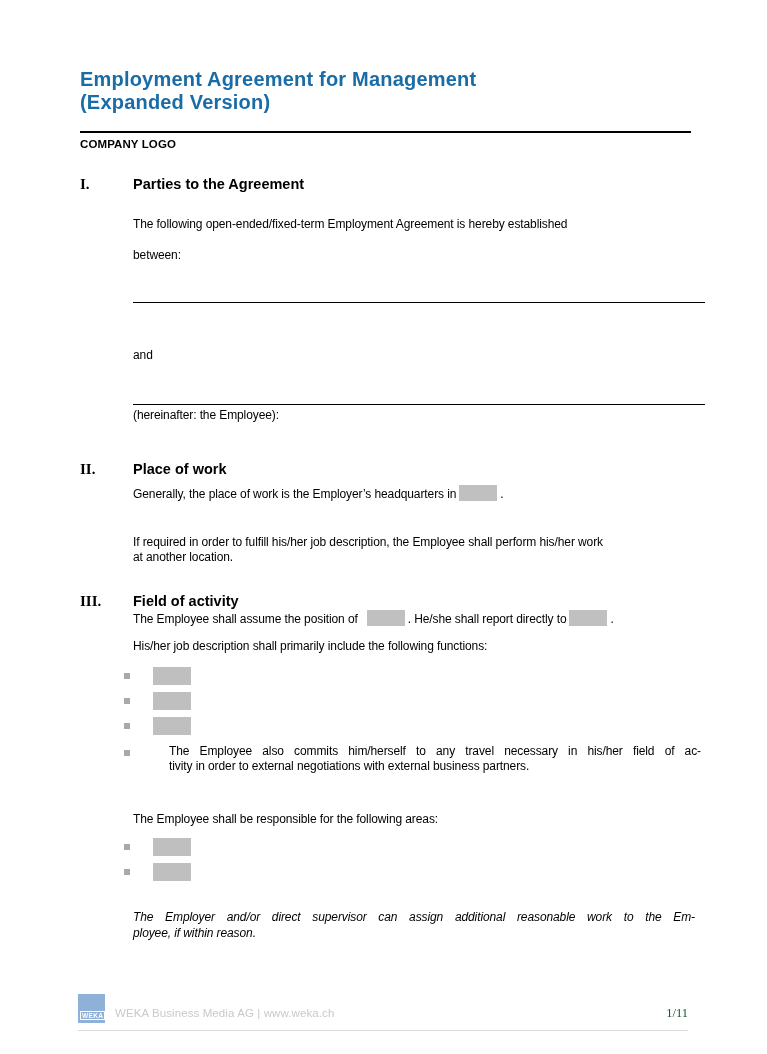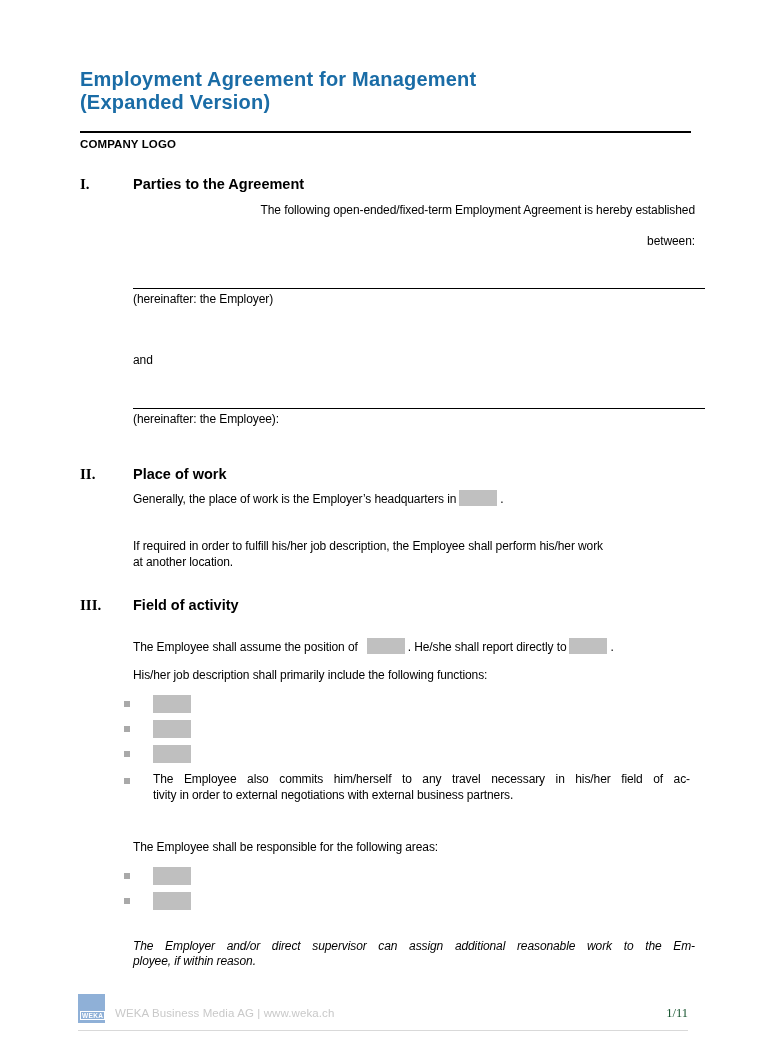--- a/index.html
+++ b/index.html
@@ -90,35 +90,35 @@
     flex: none;
     width: 6px; height: 6px;
     background: #A9A9A9;
     margin-top: 6px;
     margin-right: 23px;
   }
   .bullet-text { width: 537px; }
 
   
   .mt-sec1      { margin-top: 25px; }
-  .mt-intro     { margin-top: 10px; text-align: right; }
+  .mt-intro     { margin-top: 24px; }
   .mt-between   { margin-top: 15px; }
   .mt-line1     { margin-top: 39px; }
   .mt-caption   { margin-top: 3px; }
   .mt-and       { margin-top: 45px; }
   .mt-line2     { margin-top: 40px; }
   .mt-sec2      { margin-top: 37px; }
   .mt-generally { margin-top: 7px; }
   .mt-ifreq     { margin-top: 32px; }
   .mt-sec3      { margin-top: 26px; }
-  .mt-position  { margin-top: 24px; }
+  .mt-position  { margin-top: 0; }
   .mt-functions { margin-top: 12px; }
   .mt-bullets   { margin-top: 12px; }
   .gap-bullet   { margin-bottom: 7px; }
-  .mt-travel    { margin-top: 9px; }
+  .mt-travel    { margin-top: 9px; gap: 16px; }
   .mt-areas     { margin-top: 37px; }
   .mt-areabul   { margin-top: 11px; }
   .mt-addl      { margin-top: 29px; font-style: italic; }
 
   
   .footer-logo {
     position: absolute;
     left: 78px; top: 994px;
     width: 27px; height: 29px;
     background: #8FB0D7;
@@ -172,21 +172,20 @@
     <span class="numeral">I.</span>
     <span>Parties to the Agreement</span>
   </div>
 
   <div class="body-block bt mt-intro">
     <div class="line">The following open-ended/fixed-term Employment Agreement is hereby established</div>
     <div class="line mt-between">between:</div>
   </div>
 
   <div class="fill-line mt-line1"></div>
-  <div class="body-block bt mt-caption">(hereinafter: the Employer)</div>
 
   <div class="body-block bt mt-and">and</div>
 
   <div class="fill-line mt-line2"></div>
   <div class="body-block bt mt-caption">(hereinafter: the Employee):</div>
 
   <div class="section-heading mt-sec2">
     <span class="numeral">II.</span>
     <span>Place of work</span>
   </div>

